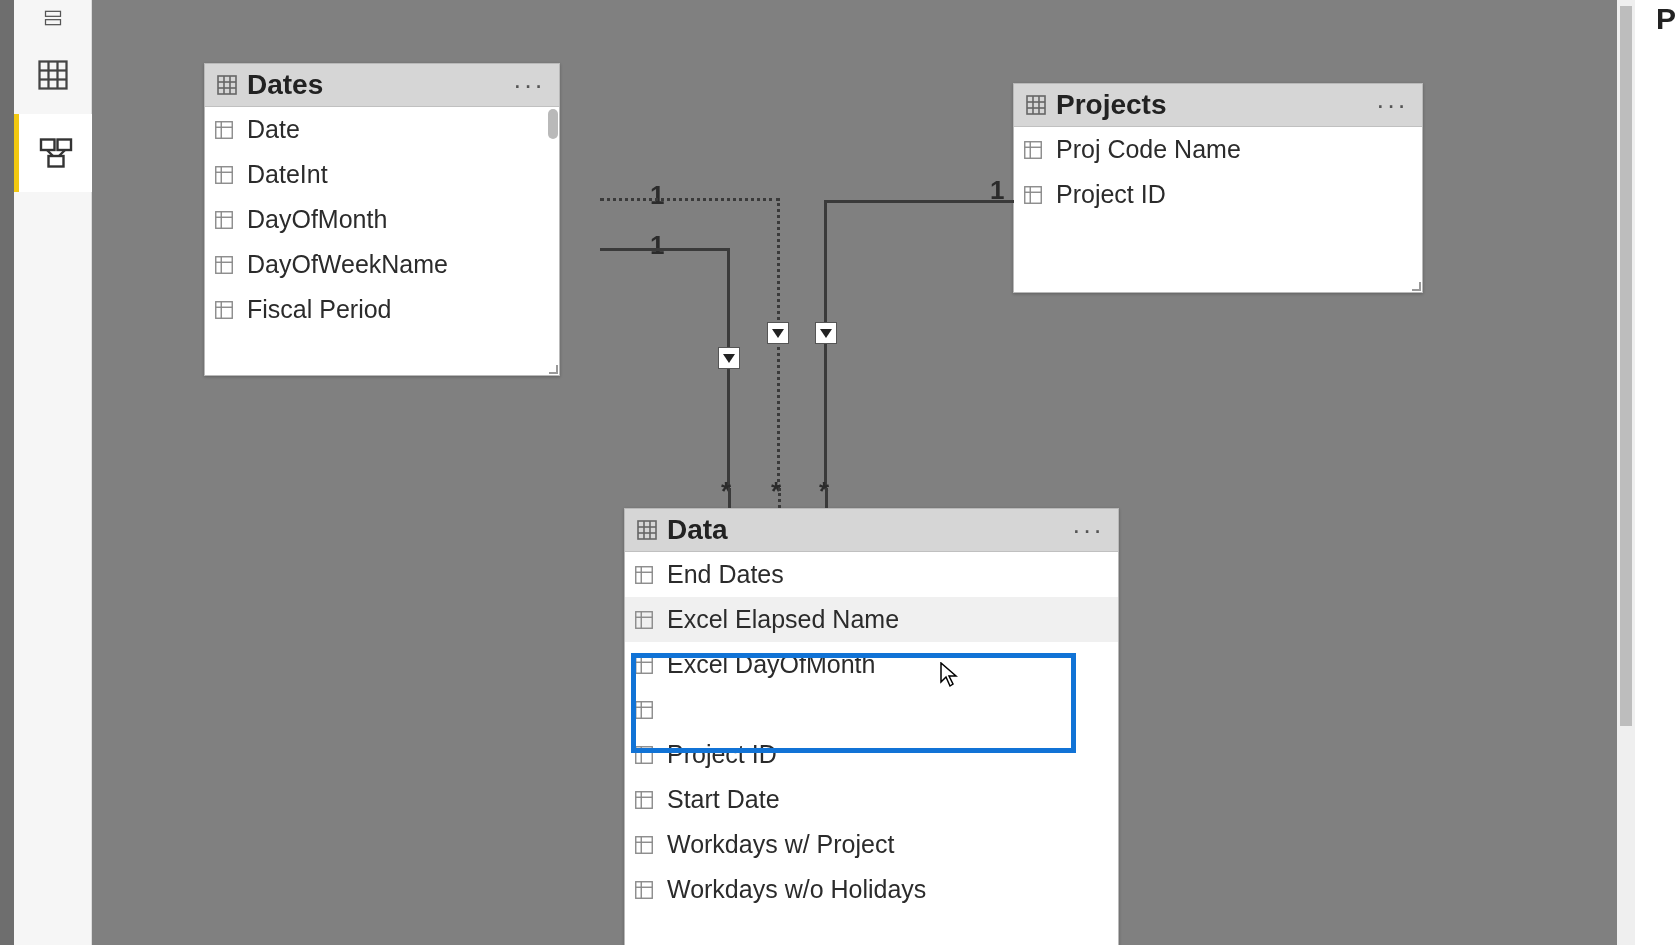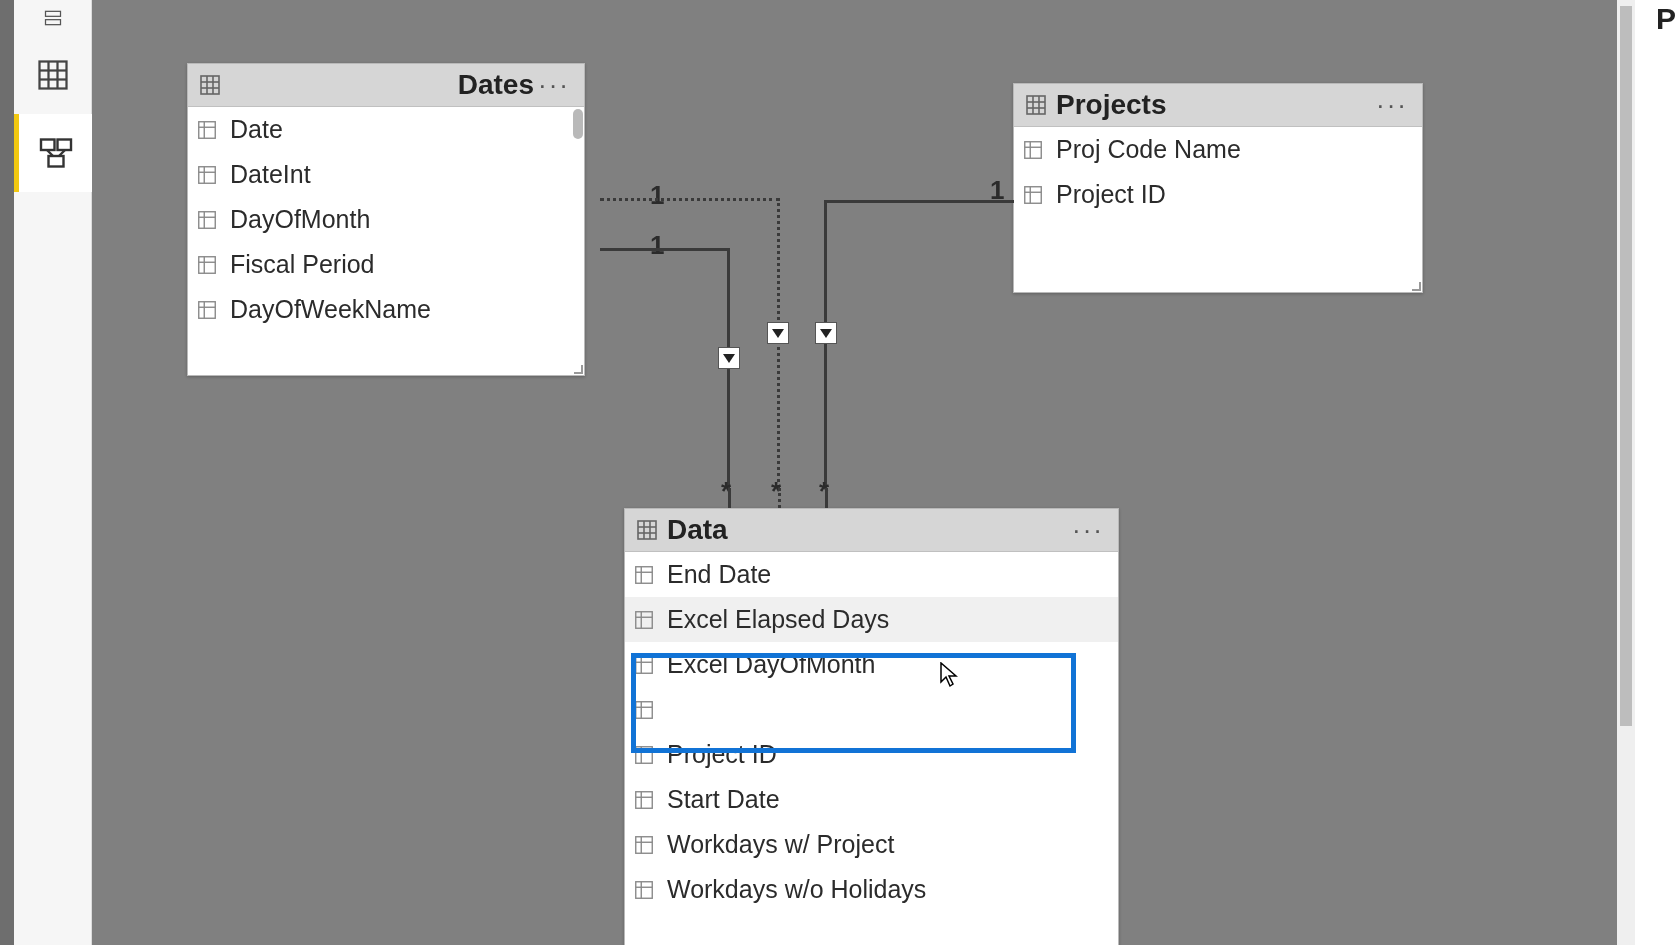--- a/index.html
+++ b/index.html
@@ -140,21 +140,21 @@
         <rect x="13" y="3" width="9" height="7"></rect>
       <rect x="7" y="14" width="10" height="7"></rect>
       <line x1="6" y1="10" x2="10" y2="14"></line>
         <line x1="18" y1="10" x2="14" y2="14"></line>
     </svg>
   </div>
 </div>
 
 <div class="canvas">
 
-  <div class="tbl" style="left:95px; top:63px; width:398px; height:313px;text-align:right;">
+  <div class="tbl" style="left:112px; top:63px; width:356px; height:313px;">
     <div class="tbl-header">
       <svg class="header-icon" viewBox="0 0 24 24" fill="none" stroke="#666" stroke-width="1.6">
         <rect x="3" y="3" width="18" height="18"></rect>
           <line x1="3" y1="9" x2="21" y2="9"></line>
           <line x1="3" y1="15" x2="21" y2="15"></line>
           <line x1="9" y1="3" x2="9" y2="21"></line>
           <line x1="15" y1="3" x2="15" y2="21"></line>
       </svg>
       <span class="tbl-title">Dates</span>
       <span class="more-dots">···</span>
@@ -184,29 +184,29 @@
               <line x1="9" y1="3" x2="9" y2="21"></line>
             </svg>
             <span>DayOfMonth</span>
           </li>
         <li class="field">
             <svg class="ficon" viewBox="0 0 24 24" fill="none" stroke="#888" stroke-width="1.5">
               <rect x="3" y="3" width="18" height="18"></rect>
               <line x1="3" y1="9" x2="21" y2="9"></line>
               <line x1="9" y1="3" x2="9" y2="21"></line>
             </svg>
+            <span>DayOfWeekName</span>
+          </li>
+        <li class="field">
+            <svg class="ficon" viewBox="0 0 24 24" fill="none" stroke="#888" stroke-width="1.5">
+              <rect x="3" y="3" width="18" height="18"></rect>
+              <line x1="3" y1="9" x2="21" y2="9"></line>
+              <line x1="9" y1="3" x2="9" y2="21"></line>
+            </svg>
             <span>Fiscal Period</span>
-          </li>
-        <li class="field">
-            <svg class="ficon" viewBox="0 0 24 24" fill="none" stroke="#888" stroke-width="1.5">
-              <rect x="3" y="3" width="18" height="18"></rect>
-              <line x1="3" y1="9" x2="21" y2="9"></line>
-              <line x1="9" y1="3" x2="9" y2="21"></line>
-            </svg>
-            <span>DayOfWeekName</span>
           </li>
       </ul>
       <div class="vscroll"></div>
     </div>
     <div class="resize-handle"></div>
   </div>
 
   <div class="tbl" style="left:921px; top:83px; width:410px; height:210px;">
     <div class="tbl-header">
       <svg class="header-icon" viewBox="0 0 24 24" fill="none" stroke="#666" stroke-width="1.6">
@@ -255,29 +255,29 @@
       <span class="more-dots">···</span>
     </div>
     <div class="tbl-body">
       <ul class="fields">
         <li class="field">
             <svg class="ficon" viewBox="0 0 24 24" fill="none" stroke="#888" stroke-width="1.5">
               <rect x="3" y="3" width="18" height="18"></rect>
               <line x1="3" y1="9" x2="21" y2="9"></line>
               <line x1="9" y1="3" x2="9" y2="21"></line>
             </svg>
-            <span>End Date</span>
+            <span>End Dates</span>
           </li>
         <li class="field hover">
             <svg class="ficon" viewBox="0 0 24 24" fill="none" stroke="#888" stroke-width="1.5">
               <rect x="3" y="3" width="18" height="18"></rect>
               <line x1="3" y1="9" x2="21" y2="9"></line>
               <line x1="9" y1="3" x2="9" y2="21"></line>
             </svg>
-            <span>Excel Elapsed Days</span>
+            <span>Excel Elapsed Name</span>
           </li>
         <li class="field">
             <svg class="ficon" viewBox="0 0 24 24" fill="none" stroke="#888" stroke-width="1.5">
               <rect x="3" y="3" width="18" height="18"></rect>
               <line x1="3" y1="9" x2="21" y2="9"></line>
               <line x1="9" y1="3" x2="9" y2="21"></line>
             </svg>
             <span>Excel DayOfMonth</span>
           </li>
         <li class="field">

